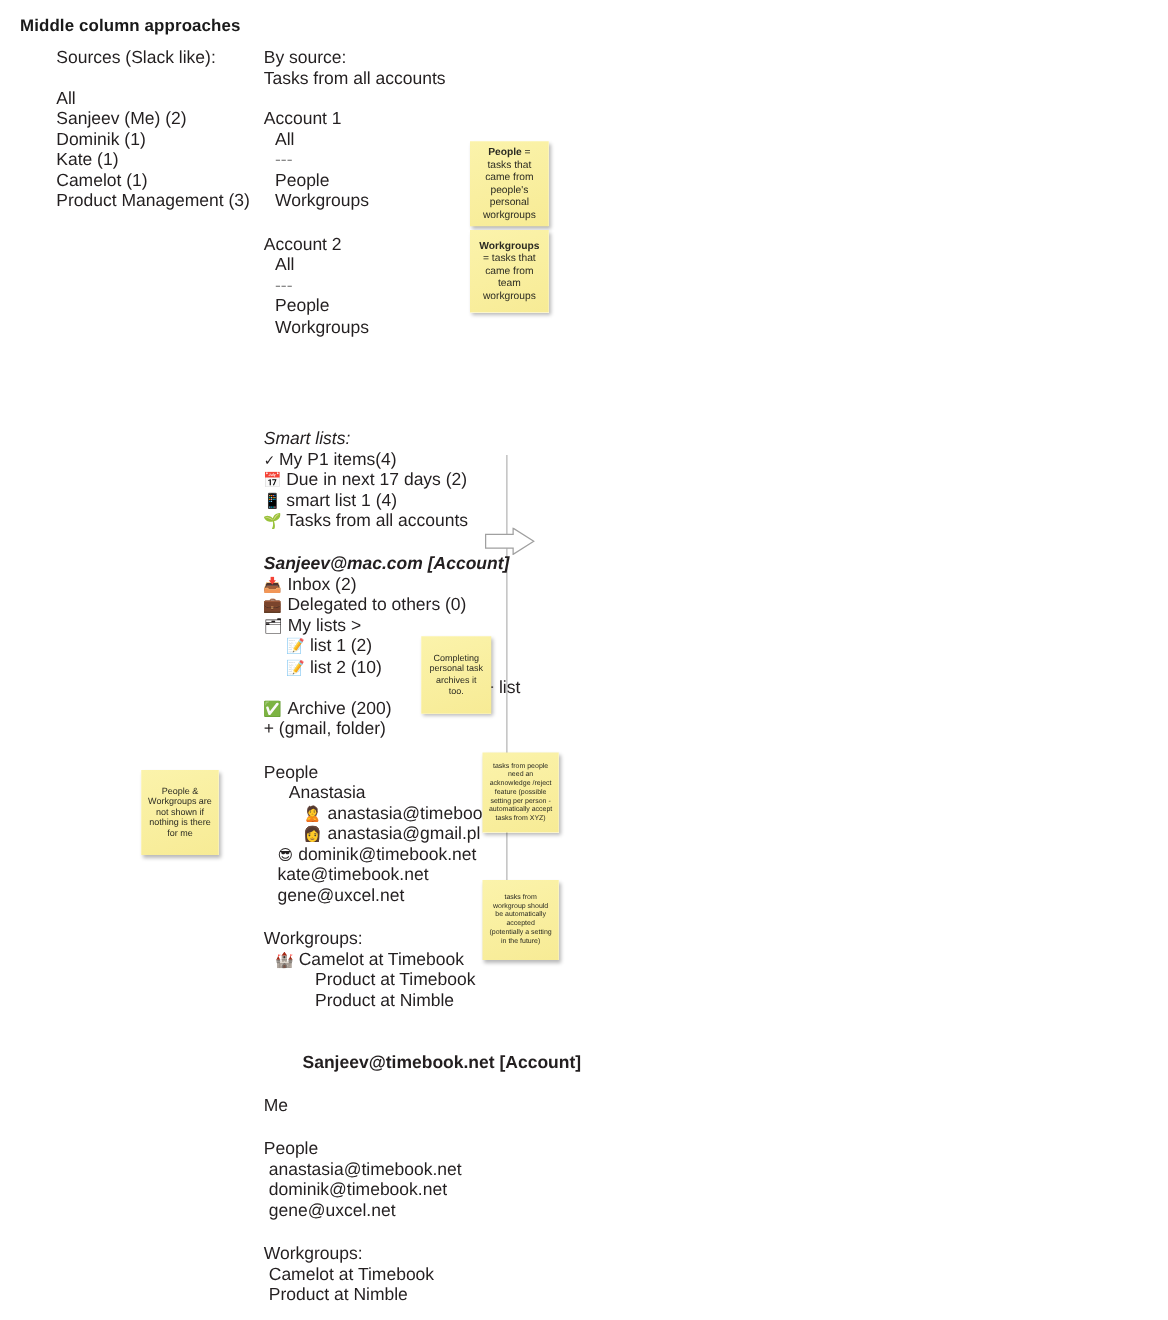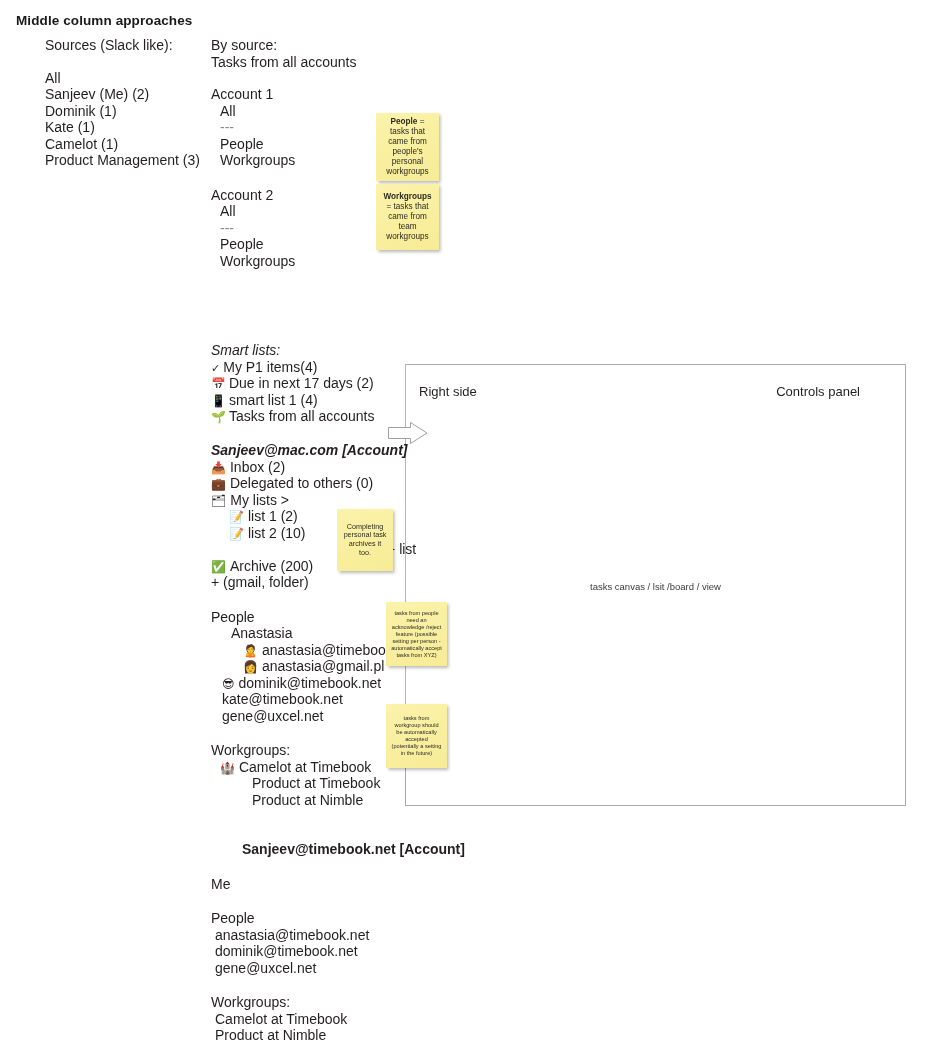--- a/index.html
+++ b/index.html
@@ -137,25 +137,20 @@
     </div>
   </div>
 
 
   <div class="abs note note-lg" style="left:376px; top:184px; width:63px; height:66px;">
     <div class="note-inner">
       <b>Workgroups</b><span> = tasks that came from team workgroups</span>
     </div>
   </div>
 
-  <div class="abs panel" style="left:405px; top:364px; width:501px; height:442px;">
-    <div class="abs panel-label" style="left:13px; top:19px;">Right side</div>
-    <div class="abs panel-label" style="right:45px; top:19px;">Controls panel</div>
-    <div class="abs panel-center" style="left:0; right:0; top:216px; text-align:center;">tasks canvas / lsit /board / view</div>
-  </div>
 
   <div class="abs vline" style="left:405px; top:364px; height:358px;"></div>
 
   <svg class="abs arrow-svg" style="left:388px; top:422px;" width="40" height="22" viewBox="0 0 40 22">
     <path d="M0.5 5.5 H22.5 V0.5 L39 11 L22.5 21.5 V16.5 H0.5 Z" fill="#ffffff" stroke="#a0a0a0" stroke-width="1"></path>
   </svg>
 
   <div class="abs" style="left:211px; top:342px;">
     <div class="txt txt-italic">Smart lists:</div>
 
@@ -234,20 +229,23 @@
       <span class="txt">Camelot at Timebook</span>
     </div>
     <div class="txt" style="padding-left:41px;">Product at Timebook</div>
     <div class="txt" style="padding-left:41px;">Product at Nimble</div>
   </div>
 
   <div class="abs note note-md" style="left:337px; top:509px; width:56px; height:62px;justify-content:flex-end;">
     <div class="note-inner">Completing personal task archives it too.</div>
   </div>
 
+  <div class="abs note note-md" style="left:113px; top:616px; width:62px; height:68px;">
+    <div class="note-inner">People &amp; Workgroups are not shown if nothing is there for me</div>
+  </div>
 
   <div class="abs note note-sm" style="left:386px; top:602px; width:61px; height:64px;">
     <div class="note-inner">tasks from people need an acknowledge /reject feature (possible setting per person - automatically accept tasks from XYZ)</div>
   </div>
 
   <div class="abs note note-sm" style="left:386px; top:704px; width:61px; height:64px;">
     <div class="note-inner">tasks from workgroup should be automatically accepted (potentially a setting in the future)</div>
   </div>
 
   <div class="abs" style="left:211px; top:841px;">

